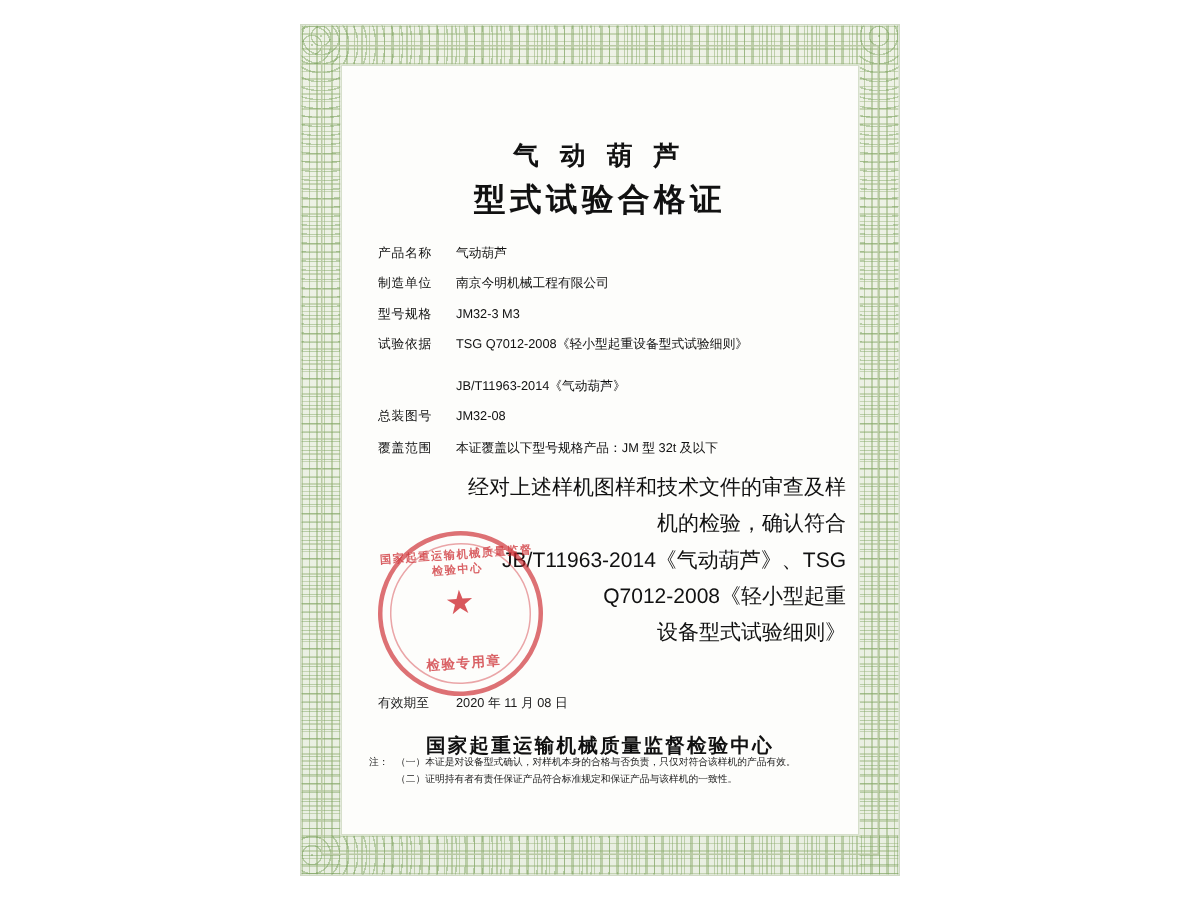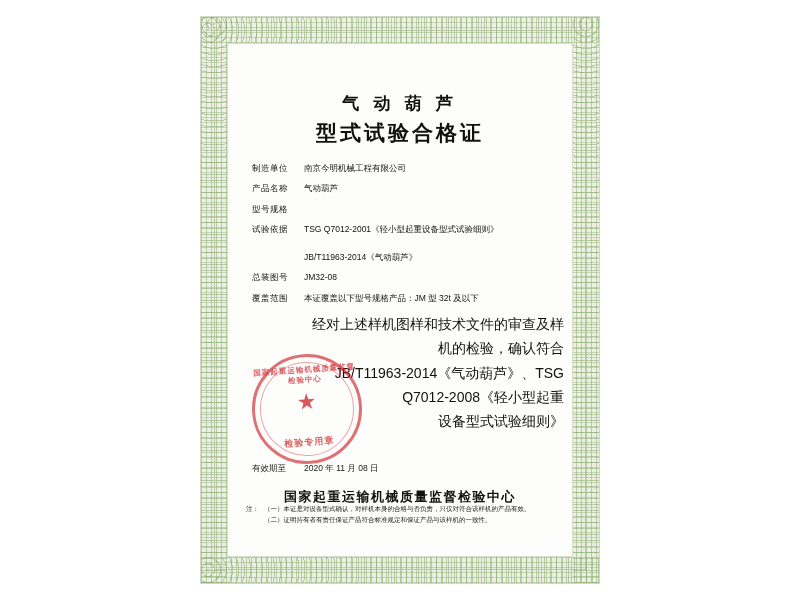--- a/index.html
+++ b/index.html
@@ -253,37 +253,38 @@
     </div>
 
     <div class="content">
 
       <div class="title-small">气 动 葫 芦</div>
       <div class="title-main">型式试验合格证</div>
 
       <div class="fields">
 
         <div class="field-row">
+          <div class="field-label">产品名称</div>
+          <div class="field-value">气动葫芦</div>
+        </div>
+
+        <div class="field-row">
           <div class="field-label">制造单位</div>
           <div class="field-value">南京今明机械工程有限公司</div>
         </div>
 
         <div class="field-row">
-          <div class="field-label">产品名称</div>
-          <div class="field-value">气动葫芦</div>
-        </div>
-
-        <div class="field-row">
           <div class="field-label">型号规格</div>
+          <div class="field-value">JM32-3 M3</div>
         </div>
 
         <div class="field-row">
           <div class="field-label">试验依据</div>
           <div class="field-value">
-            <span>TSG Q7012-2001《轻小型起重设备型式试验细则》</span>
+            <span>TSG Q7012-2008《轻小型起重设备型式试验细则》</span>
             <span class="line2">JB/T11963-2014《气动葫芦》</span>
           </div>
         </div>
 
         <div class="field-row">
           <div class="field-label">总装图号</div>
           <div class="field-value">JM32-08</div>
         </div>
 
         <div class="field-row">

